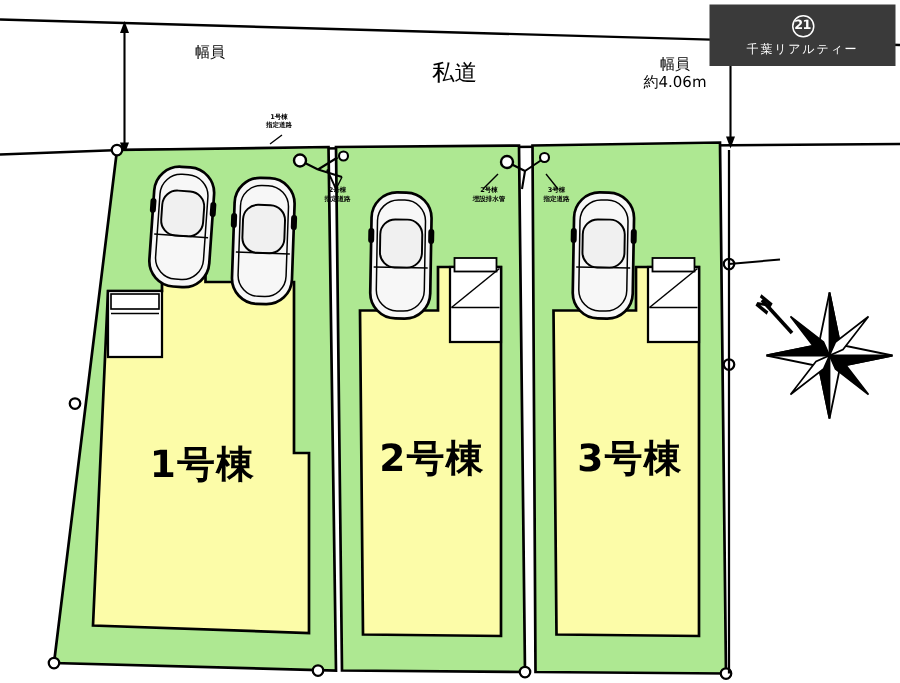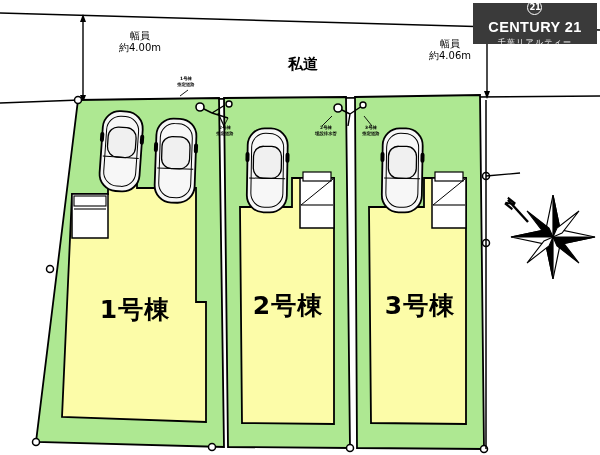--- a/index.html
+++ b/index.html
@@ -255,24 +255,23 @@
         <polygon points="26,26 4,9 0,0 9,4" fill="#000000"></polygon>
         <polygon points="-26,26 -9,4 0,0 -4,9" fill="#ffffff"></polygon>
       </g>
     </g>
 
     <path d="M 528 222 L 508 200" stroke="#000" stroke-width="2.4" fill="none"></path>
   </svg>
 
   <div class="map-label dim-label" style="left:95px; top:30px; width:90px;">
     <div>幅員</div>
-    <div>約4.00m</div>
-  </div>
-
-  <div class="map-label road-label" style="left:278px; top:56px; width:50px;font-weight:bold;">私道</div>
+  </div>
+
+  <div class="map-label road-label" style="left:278px; top:40px; width:50px;">私道</div>
 
   <div class="map-label dim-label" style="left:405px; top:38px; width:90px;">
     <div>幅員</div>
     <div>約4.06m</div>
   </div>
 
   <div class="map-label tiny-label" style="left:166px; top:76px; width:40px;">
     <div>1号棟</div>
     <div>指定道路</div>
   </div>
@@ -296,18 +295,17 @@
 
   <div class="map-label bldg-label" style="left:243px; top:292px; width:90px;">2号棟</div>
 
   <div class="map-label bldg-label" style="left:375px; top:292px; width:90px;">3号棟</div>
 
   <div class="compass-n" style="left:505px; top:196px;">N</div>
 
   <div class="logo-box">
     <div class="logo-row">
       <div class="logo-mark">21</div>
-      <div class="logo-word">CENTURY 21</div>
     </div>
     <div class="logo-sub">千葉リアルティー</div>
   </div>
 
 </div>
 
 </body></html>

